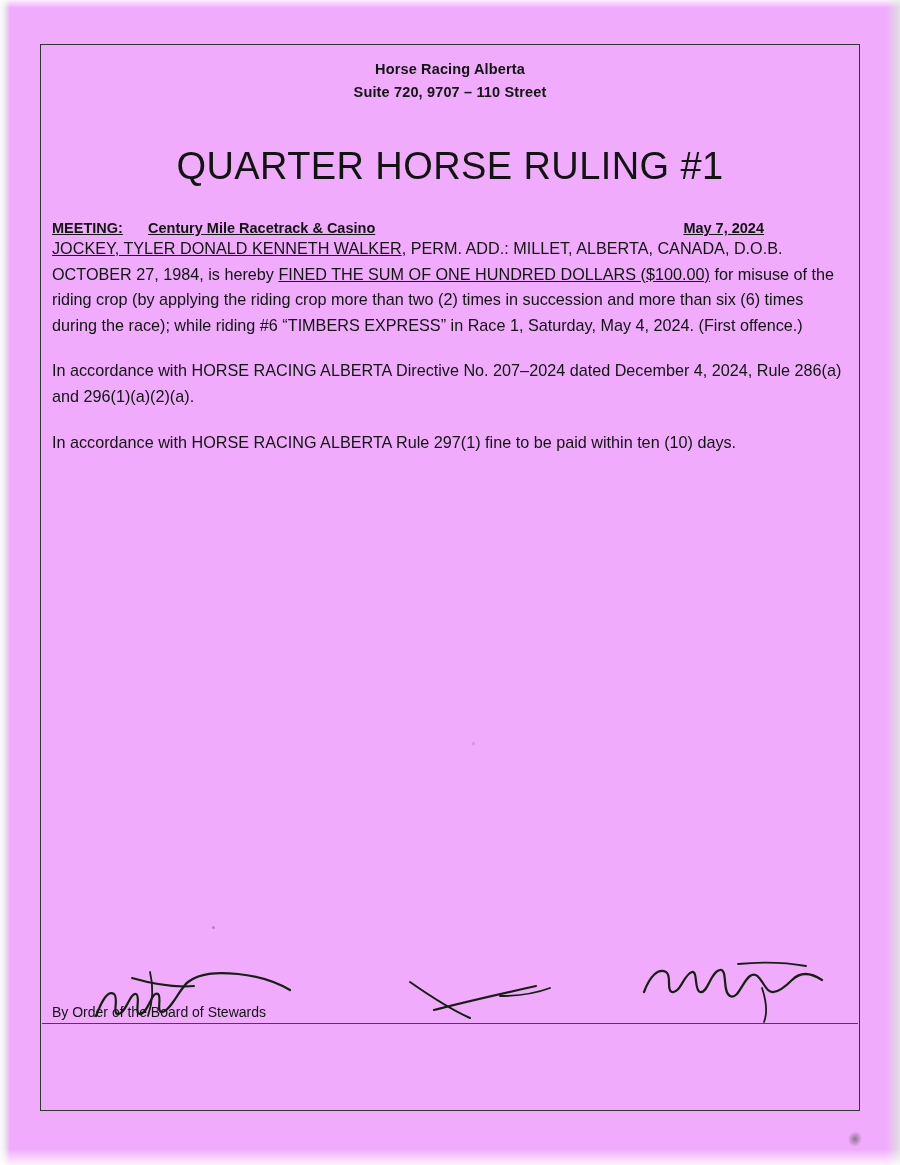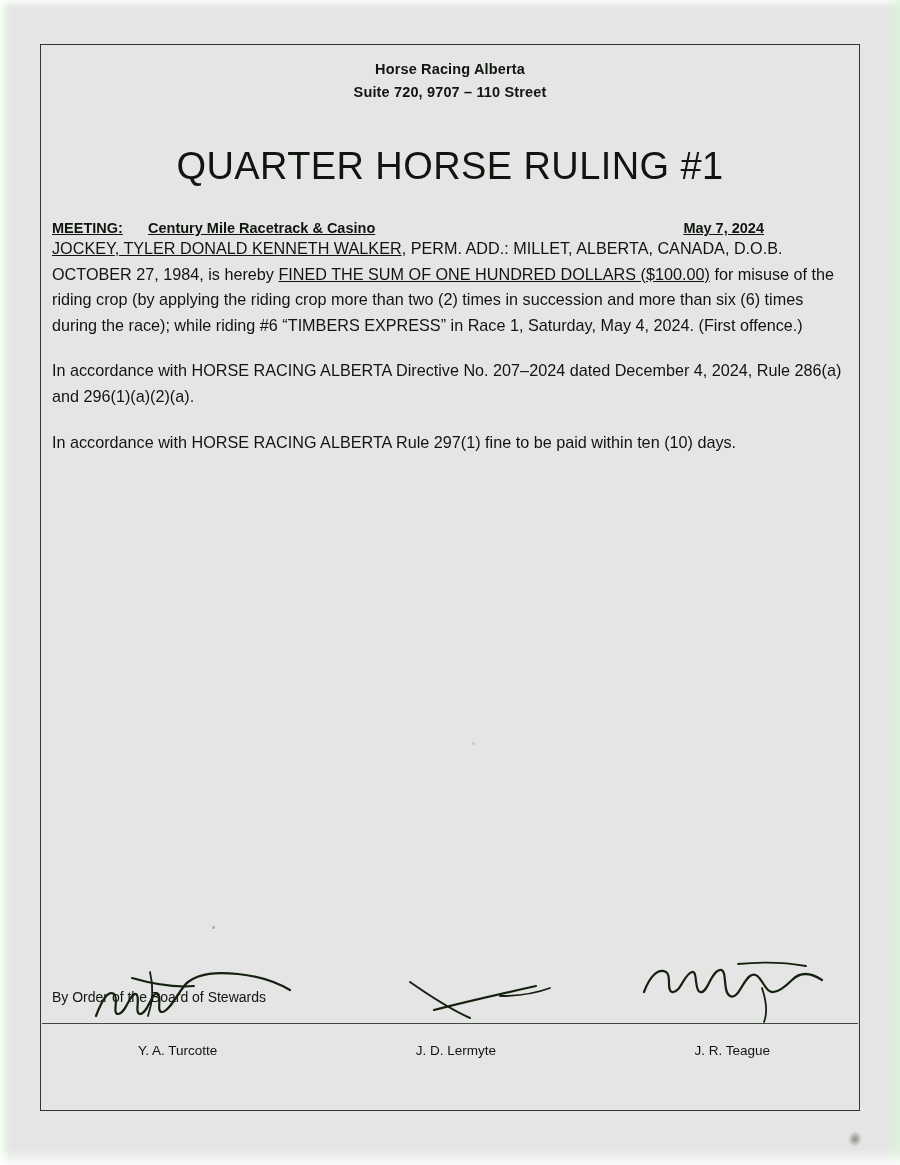--- a/index.html
+++ b/index.html
@@ -11,21 +11,21 @@
     height: 1165px;
     background: #8cea8c;
     font-family: "Liberation Sans", sans-serif;
     color: #10160f;
     overflow: hidden;
   }
   .page {
     position: relative;
     width: 900px;
     height: 1165px;
-    background: #e5e5e5;
+    background: #f0abfc;
   }
   
   .scan-left-edge {
     position: absolute;
     left: 0; top: 0;
     width: 10px; height: 1165px;
     background: linear-gradient(to right, #ffffff 0%, #eafbe9 40%, rgba(140,234,140,0) 100%);
     opacity: .9;
   }
   .scan-top-edge {
@@ -218,24 +218,19 @@
       </svg>
 
       <svg class="signature sig-3" width="200" height="70" viewBox="0 0 200 70">
         <path d="M6,34 C12,18 20,10 28,14 C34,17 28,32 34,34 C42,36 46,16 54,14 C60,13 56,32 62,34 C70,36 72,14 82,12 C90,11 84,34 92,38 C100,42 104,24 112,18 C120,12 124,26 130,32 C136,38 146,30 154,22 C162,14 172,14 184,22" fill="none" stroke="#14210f" stroke-width="2.2" stroke-linecap="round"></path>
         <path d="M100,6 C120,4 146,4 168,8" fill="none" stroke="#14210f" stroke-width="1.8" stroke-linecap="round"></path>
         <path d="M124,30 C128,42 130,54 126,64" fill="none" stroke="#14210f" stroke-width="1.8" stroke-linecap="round"></path>
       </svg>
 
       <div class="sig-line"></div>
 
-      <div class="sig-names">
-        <div class="sig-name">Y. A. Turcotte</div>
-        <div class="sig-name">J. D. Lermyte</div>
-        <div class="sig-name">J. R. Teague</div>
-      </div>
     </div>
   </div>
 
   <div class="smudge"></div>
   <div class="speck" style="left:212px; top:926px;"></div>
   <div class="speck" style="left:472px; top:742px; opacity:.5;"></div>
 </div>
 
 </body></html>

